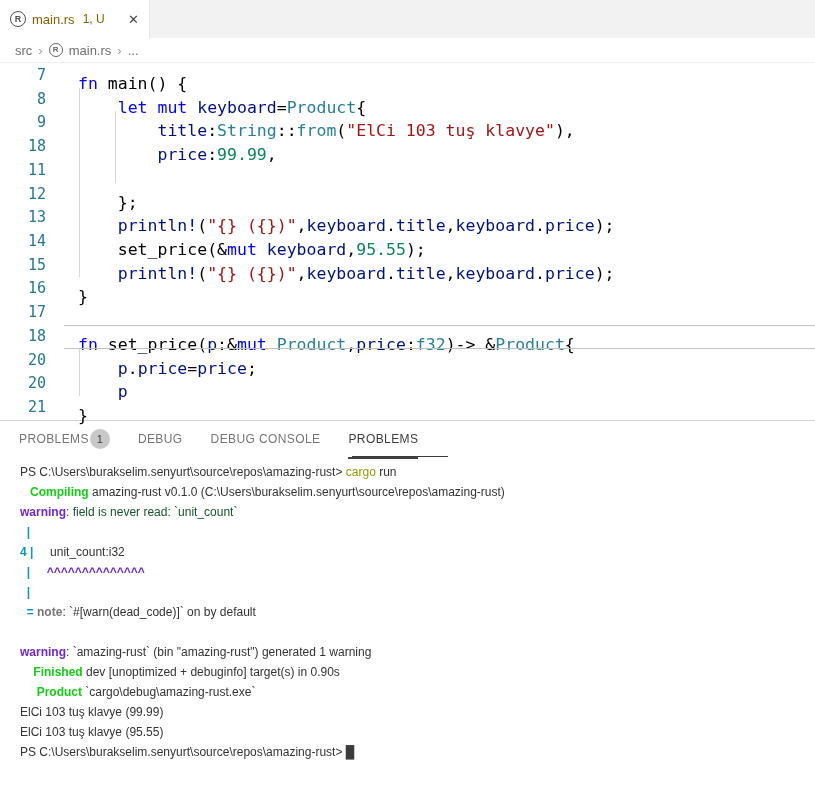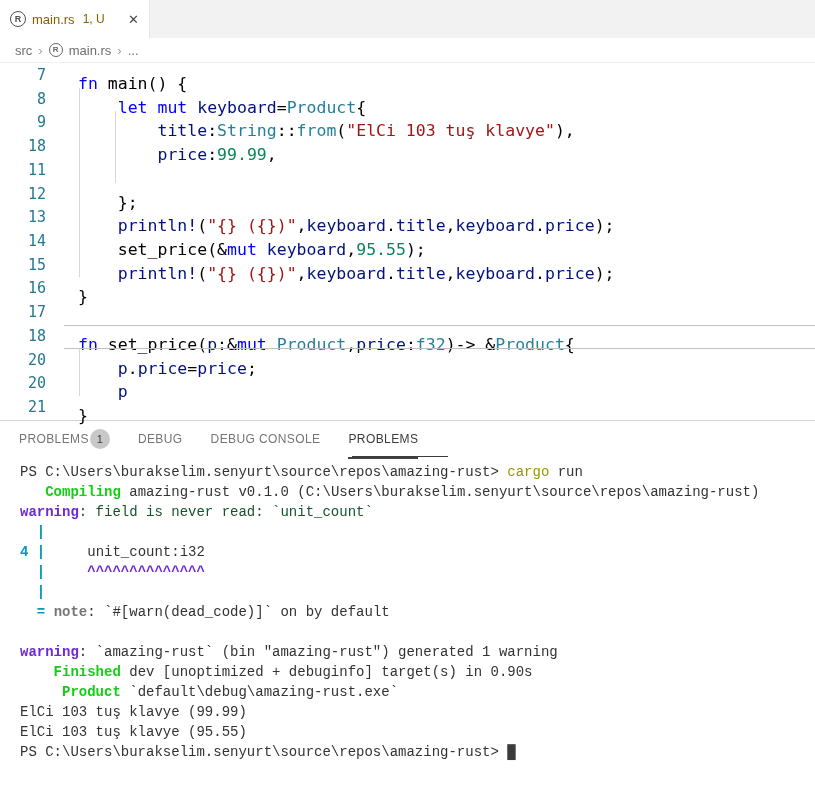--- a/index.html
+++ b/index.html
@@ -57,21 +57,21 @@
   }
   .ptab.active{color:#3b3b3b;border-bottom-color:#424242;}
   .badge{
     width:20px;height:20px;border-radius:50%;background:#c8c8c8;color:#3b3b3b;
     font-size:11px;display:flex;align-items:center;justify-content:center;letter-spacing:0;
   }
   
   .terminal{padding:3px 0 0 20px;background:#fff;}
   .t-row{
     height:20px;white-space:pre;
-    font-family:Liberation Mono, monospace;font-size:14px;line-height:20px;
+    font-family:Liberation Sans, sans-serif;font-size:12px;line-height:20px;
   }
   .t-fg{color:#333333}
   .t-yl{color:#949800}
   .t-yb{color:#6d28d9;font-weight:bold}
   .t-gb{color:#14ce14;font-weight:bold}
   .t-cb{color:#0598bc;font-weight:bold}
   .t-gy{color:#14532d}
   .t-gyb{color:#767676;font-weight:bold}
   .t-cur{color:#3b3b3b}
   .artifact-line{position:absolute;left:352px;top:456px;width:96px;height:1px;background:#3c3c3c;}
@@ -139,20 +139,20 @@
       <div class="t-row"><span class="t-fg">   </span><span class="t-gb">Compiling</span><span class="t-fg"> amazing-rust v0.1.0 (C:\Users\burakselim.senyurt\source\repos\amazing-rust)</span></div>
       <div class="t-row"><span class="t-yb">warning</span><span class="t-gy">: field is never read: `unit_count`</span></div>
       <div class="t-row"><span class="t-fg">  </span><span class="t-cb">|</span></div>
       <div class="t-row"><span class="t-cb">4 |</span><span class="t-fg">     unit_count:i32</span></div>
       <div class="t-row"><span class="t-fg">  </span><span class="t-cb">|</span><span class="t-fg">     </span><span class="t-yb">^^^^^^^^^^^^^^</span></div>
       <div class="t-row"><span class="t-fg">  </span><span class="t-cb">|</span></div>
       <div class="t-row"><span class="t-fg">  </span><span class="t-cb">=</span><span class="t-fg"> </span><span class="t-gyb">note</span><span class="t-fg">: `#[warn(dead_code)]` on by default</span></div>
       <div class="t-row"></div>
       <div class="t-row"><span class="t-yb">warning</span><span class="t-fg">: `amazing-rust` (bin "amazing-rust") generated 1 warning</span></div>
       <div class="t-row"><span class="t-fg">    </span><span class="t-gb">Finished</span><span class="t-fg"> dev [unoptimized + debuginfo] target(s) in 0.90s</span></div>
-      <div class="t-row"><span class="t-fg">     </span><span class="t-gb">Product</span><span class="t-fg"> `default\debug\amazing-rust.exe`</span></div>
+      <div class="t-row"><span class="t-fg">     </span><span class="t-gb">Product</span><span class="t-fg"> `cargo\debug\amazing-rust.exe`</span></div>
       <div class="t-row"><span class="t-fg">ElCi 103 tuş klavye (99.99)</span></div>
       <div class="t-row"><span class="t-fg">ElCi 103 tuş klavye (95.55)</span></div>
       <div class="t-row"><span class="t-fg">PS C:\Users\burakselim.senyurt\source\repos\amazing-rust&gt; </span><span class="t-cur">█</span></div>
     </div>
 </div>
 
 <div class="artifact-line"></div>
 
 </body></html>

